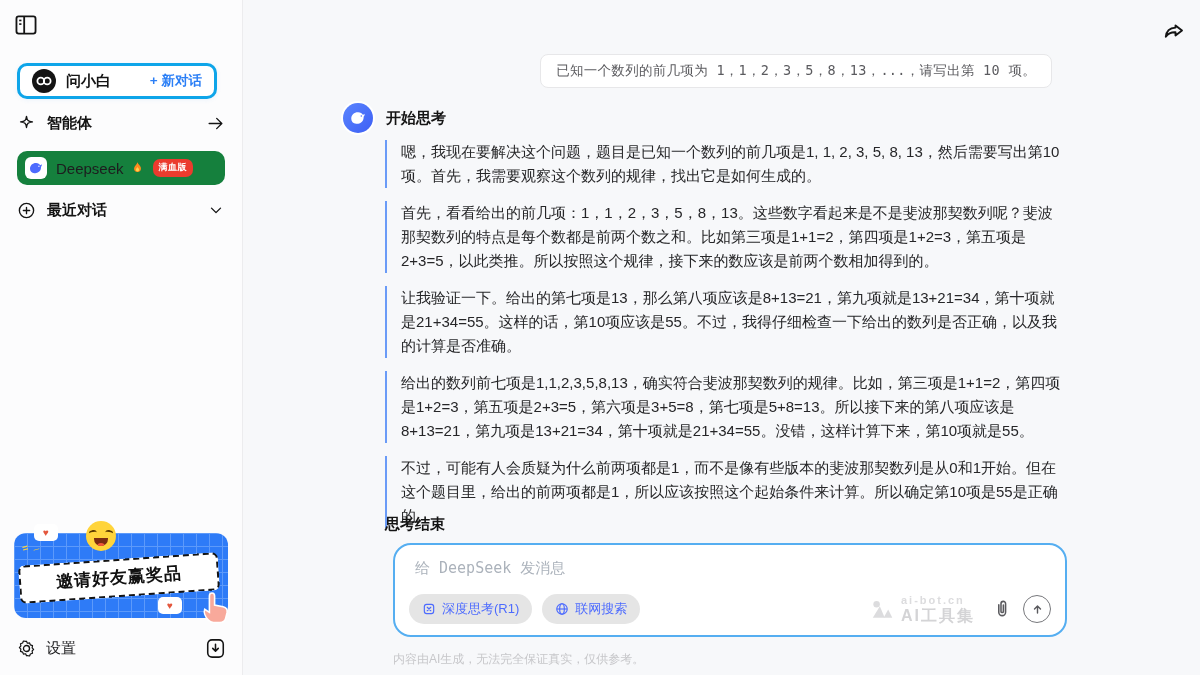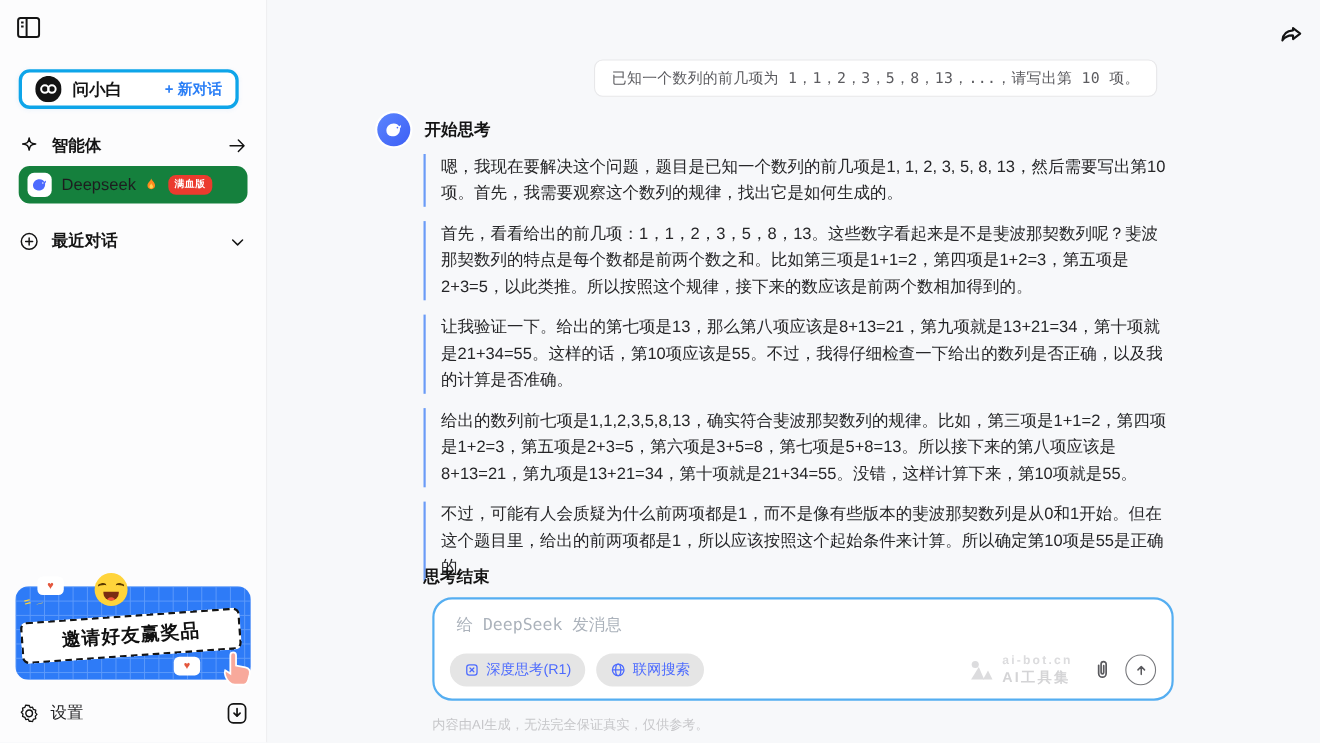--- a/index.html
+++ b/index.html
@@ -7,21 +7,21 @@
   body { font-family:"Liberation Sans","DejaVu Sans",sans-serif; background:#F7F8FA; overflow:hidden; }
   .app { position:relative; width:1200px; height:675px; display:flex; }
 
   
   .sidebar { position:relative; width:243px; height:675px; background:#FCFCFD; border-right:1px solid #ECECEE; flex:0 0 auto; }
   .toggle-btn { position:absolute; top:15px; left:15px; width:22px; height:20px; cursor:pointer; }
   .brand-card { position:absolute; top:63px; left:17px; right:25px; height:36px; background:#fff; border:3px solid #0ea5e9; border-radius:10px; display:flex; align-items:center; padding:0 12px; box-shadow:0 1px 4px rgba(80,160,240,.10);text-align:center; }
   .brand-logo { width:24px; height:24px; flex:0 0 auto; }
   .brand-name { font-size:15px; font-weight:bold; color:#141414; margin-left:10px; }
   .new-chat { margin-left:auto; font-size:13.5px; font-weight:bold; color:#2B7FF6; cursor:pointer; }
-  .nav-row { position:absolute; left:17px; right:17px; display:flex; align-items:flex-end; }
+  .nav-row { position:absolute; left:17px; right:17px; display:flex; align-items:flex-start; }
   .row-agents { top:114px; height:28px; }
   .row-label { font-size:15px; font-weight:bold; color:#141414; margin-left:11px; }
   .row-spacer { flex:1; }
   .deepseek-row { position:absolute; top:151px; left:17px; right:17px; height:34px; background:#15803d; border-radius:10px; display:flex; align-items:center; padding:0 8px; }
   .ds-iconbox { width:22px; height:22px; background:#fff; border-radius:6px; display:flex; align-items:center; justify-content:center; }
   .ds-name { font-size:15px; color:#1d1d1f; margin-left:9px; }
   .flame { width:15px; height:15px; margin-left:6px; }
   .badge { margin-left:8px; background:#EB3B2E; color:#fff; font-size:9px; font-weight:bold; padding:2px 6px 3px; border-radius:7px; letter-spacing:.5px; }
   .row-recent { top:201px; height:28px; }
   .chat-item { position:absolute; top:239px; left:17px; right:17px; height:26px; display:flex; align-items:center; cursor:pointer; }
@@ -63,21 +63,21 @@
   .think-end { position:absolute; top:515px; left:142px; font-size:15px; font-weight:bold; color:#141414; }
 
   .composer { position:absolute; top:543px; left:150px; width:674px; height:94px; background:#fff; border:2px solid #55AEF1; border-radius:18px; }
   .composer-input { position:absolute; top:14px; left:20px; right:20px; border:none; outline:none; background:transparent; font-family:"DejaVu Sans Mono","Liberation Mono",monospace; font-size:15px; color:#3a3a3c; }
   .composer-input::placeholder { color:#ABB2BB; }
   .composer-row { position:absolute; left:14px; right:14px; bottom:11px; display:flex; align-items:center; gap:10px; }
   .pill { height:30px; border-radius:15px; background:#e5e5e5; color:#4D6BFE; font-size:13px; display:flex; align-items:center; gap:6px; padding:0 13px; cursor:pointer; white-space:nowrap; }
   .watermark { margin-left:auto; display:flex; align-items:center; gap:6px; }
   .wm-text { line-height:1; text-align:left; }
   .wm-l1 { font-size:11px; font-weight:bold; color:#DCDCDE; letter-spacing:2px; }
-  .wm-l2 { font-size:13px; font-weight:bold; color:#D4D4D6; letter-spacing:2px; margin-top:2px; }
+  .wm-l2 { font-size:16px; font-weight:bold; color:#D4D4D6; letter-spacing:2px; margin-top:2px; }
   .clip-btn { width:22px; height:22px; margin-left:6px; cursor:pointer; }
   .send-btn { width:28px; height:28px; border-radius:50%; border:1.6px solid #77787c; display:flex; align-items:center; justify-content:center; cursor:pointer; background:#fff; }
 
   .disclaimer { position:absolute; top:651px; left:150px; width:674px; text-align:left; font-size:12px; color:#C7C7CA; }
 
   svg { display:block; }
 </style>
 </head>
 <body>
 

